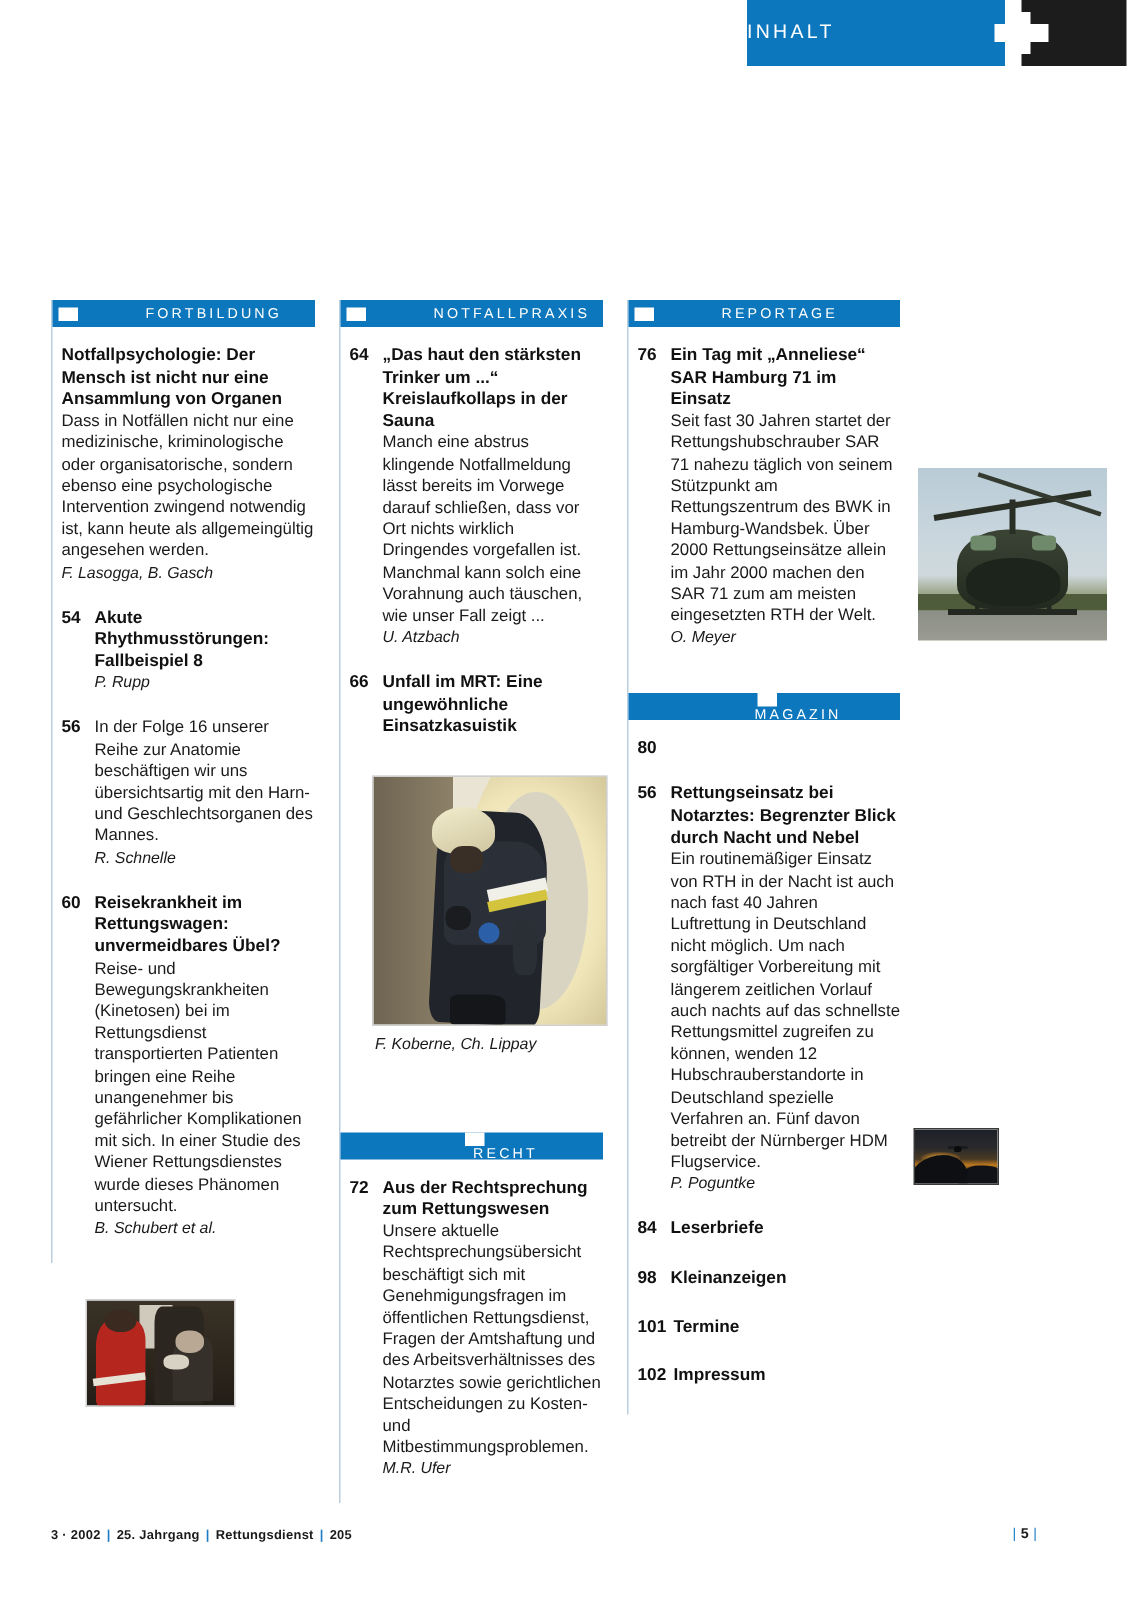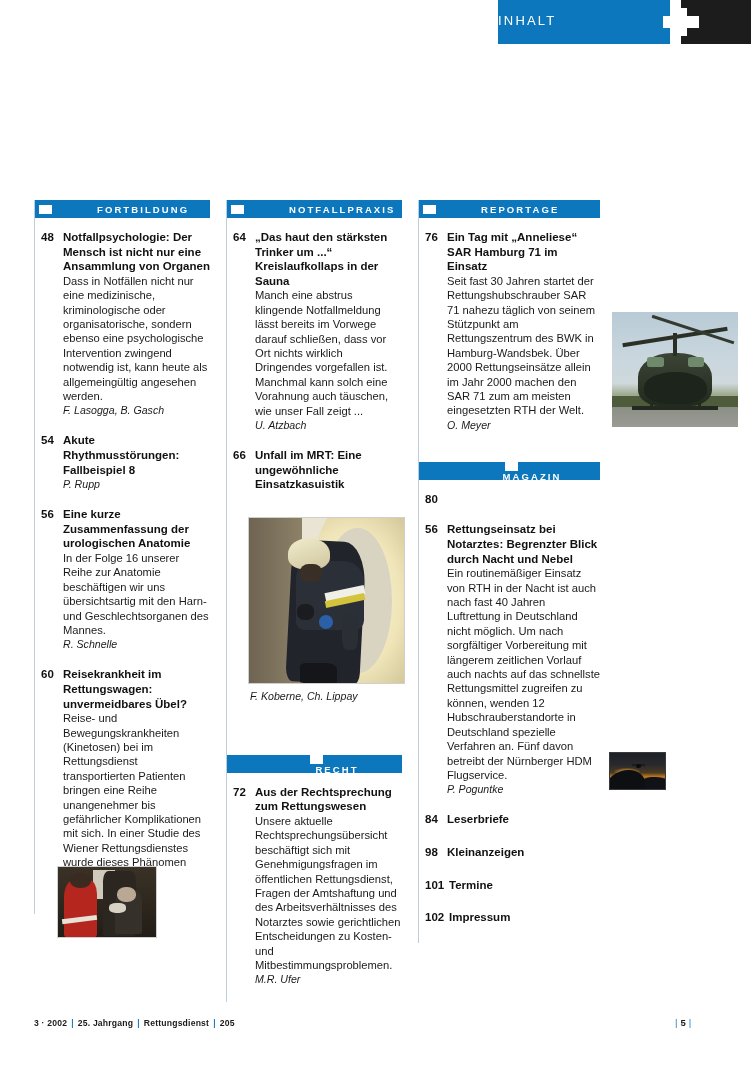--- a/index.html
+++ b/index.html
@@ -95,21 +95,21 @@
   .sec-bar .marker {
     width: 13px;
     height: 9px;
     background: #ffffff;
     margin-left: 4px;
     flex: 0 0 auto;
   }
   .sec-bar .sec-label {
     color: #ffffff;
     font-size: 9.5px;
-    font-weight: 700;
+    font-weight: 400;
     letter-spacing: 2.1px;
     margin-left: 8px;
     white-space: nowrap;
     padding-left: 37px;
   }
   .sec-bar.spaced { margin-top: 30px; flex-direction: column; }
 
   .entry {
     display: flex;
     margin-bottom: 16px;
@@ -325,38 +325,36 @@
   <div class="header-title">INHALT</div>
 </div>
 
 <div class="columns">
   <div class="col col-1">
       <div class="sec-bar">
         <span class="marker"></span>
         <span class="sec-label">FORTBILDUNG</span>
       </div>
       <div class="entry">
-        <div class="pg">48</div>
         <div class="body">
           <p class="ttl">Notfallpsychologie: Der Mensch ist nicht nur eine Ansammlung von Organen</p>
           <p class="desc">Dass in Notfällen nicht nur eine medizinische, kriminologische oder organisatorische, sondern ebenso eine psychologische Intervention zwingend notwendig ist, kann heute als allgemeingültig angesehen werden.</p>
           <p class="auth">F. Lasogga, B. Gasch</p>
         </div>
       </div>
       <div class="entry">
         <div class="pg">54</div>
         <div class="body">
           <p class="ttl">Akute Rhythmusstörungen: Fallbeispiel 8</p>
           <p class="auth">P. Rupp</p>
         </div>
       </div>
       <div class="entry">
         <div class="pg">56</div>
         <div class="body">
-          <p class="ttl">Eine kurze Zusammenfassung der urologischen Anatomie</p>
           <p class="desc">In der Folge 16 unserer Reihe zur Anatomie beschäftigen wir uns übersichtsartig mit den Harn- und Geschlechtsorganen des Mannes.</p>
           <p class="auth">R. Schnelle</p>
         </div>
       </div>
       <div class="entry">
         <div class="pg">60</div>
         <div class="body">
           <p class="ttl">Reisekrankheit im Rettungswagen: unvermeidbares Übel?</p>
           <p class="desc">Reise- und Bewegungskrankheiten (Kinetosen) bei im Rettungsdienst transportierten Patienten bringen eine Reihe unangenehmer bis gefährlicher Komplikationen mit sich. In einer Studie des Wiener Rettungsdienstes wurde dieses Phänomen untersucht.</p>
           <p class="auth">B. Schubert et al.</p>

